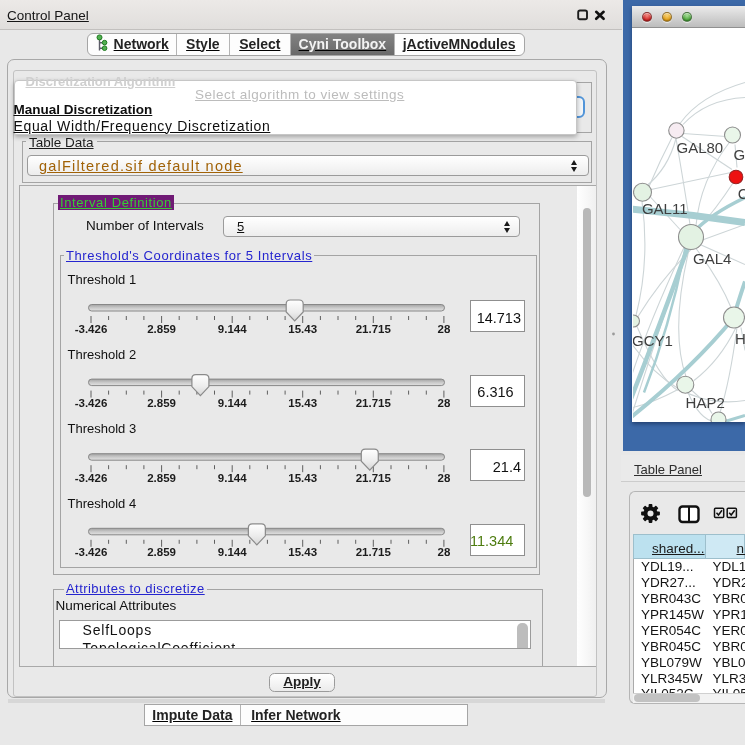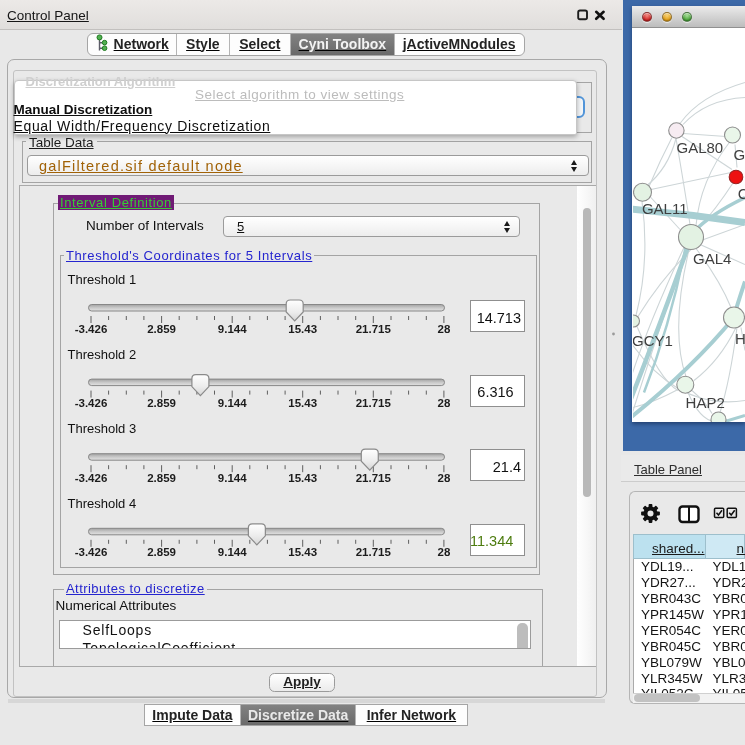--- a/index.html
+++ b/index.html
@@ -78,21 +78,20 @@
   <div style="position:absolute;left:22.5px;top:35.8px;font-size:14px;letter-spacing:.8px;color:#111">BetweennessCentrality</div>
   <div style="position:absolute;left:22.5px;top:18.8px;font-size:14px;letter-spacing:.8px;color:#111">TopologicalCoefficient</div>
   <div style="position:absolute;left:457px;top:2.5px;width:11px;height:44px;background:#bdbdbd;border-radius:5px"></div>
 </div>
 
 <div class="abs" style="left:269px;top:672.5px;width:66px;height:19.5px;border:1px solid #9b9b9b;border-radius:5.5px;background:linear-gradient(#ffffff,#ebebeb);z-index:5"></div>
 <div class="abs" style="left:269px;top:674px;width:66px;text-align:center;font-size:13.5px;font-weight:bold;color:#1e1e1e;z-index:6">Apply</div>
 
 <div class="abs" style="left:143.9px;top:703.9px;width:323.7px;height:22px;background:#fdfdfd;border:1px solid #a5a5a5;border-radius:0;overflow:hidden;z-index:5;display:flex">
   <div class="seg" style="width:96px;line-height:20px;font-size:14px;font-weight:bold">Impute Data</div>
-  <div class="seg" style="width:115.5px;line-height:20px;font-size:14px;background:linear-gradient(#828282,#6a6a6a);color:#e9e9e9">Discretize Data</div>
   <div class="seg" style="width:110px;line-height:20px;font-size:14px;font-weight:bold;border-right:none">Infer Network</div>
 </div>
 
 <div class="abs" style="left:623px;top:0;width:122px;height:450.5px;background:#3c69a8"></div>
 <div class="abs" style="left:631.5px;top:6px;width:113.5px;height:415.5px;background:#fff;box-shadow:0 2px 4px rgba(10,25,60,.5)"></div>
 <div class="abs" style="left:631.5px;top:6px;width:113.5px;height:21.5px;background:linear-gradient(#ebebeb 0%,#d6d6d6 45%,#bdbdbd 100%);border-bottom:1px solid #909090"></div>
 <div class="abs" style="left:631.5px;top:6px;width:113.5px;height:21.5px">
     <div style="position:absolute;left:10.099999999999909px;top:5.699999999999999px;width:10.4px;height:10.4px;border-radius:50%;background:radial-gradient(circle at 50% 30%, #f28b82 0%, #cc1f1f 70%);box-shadow:inset 0 1px 1px rgba(255,255,255,.6), 0 1px 1px rgba(255,255,255,.7), inset 0 -1px 1px rgba(0,0,0,.25);border:0.5px solid rgba(60,60,60,.5)"></div>
     <div style="position:absolute;left:30.299999999999955px;top:5.699999999999999px;width:10.4px;height:10.4px;border-radius:50%;background:radial-gradient(circle at 50% 30%, #f7d277 0%, #e09c12 70%);box-shadow:inset 0 1px 1px rgba(255,255,255,.6), 0 1px 1px rgba(255,255,255,.7), inset 0 -1px 1px rgba(0,0,0,.25);border:0.5px solid rgba(60,60,60,.5)"></div>
     <div style="position:absolute;left:50.299999999999955px;top:5.699999999999999px;width:10.4px;height:10.4px;border-radius:50%;background:radial-gradient(circle at 50% 30%, #a8dd9a 0%, #45a335 70%);box-shadow:inset 0 1px 1px rgba(255,255,255,.6), 0 1px 1px rgba(255,255,255,.7), inset 0 -1px 1px rgba(0,0,0,.25);border:0.5px solid rgba(60,60,60,.5)"></div>

